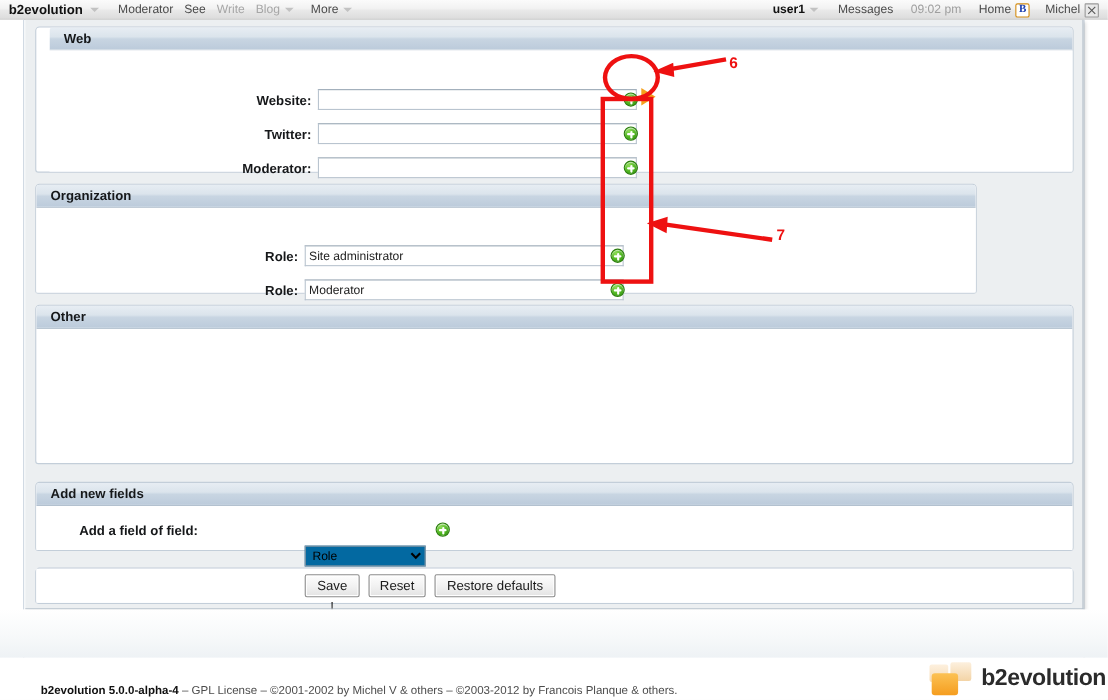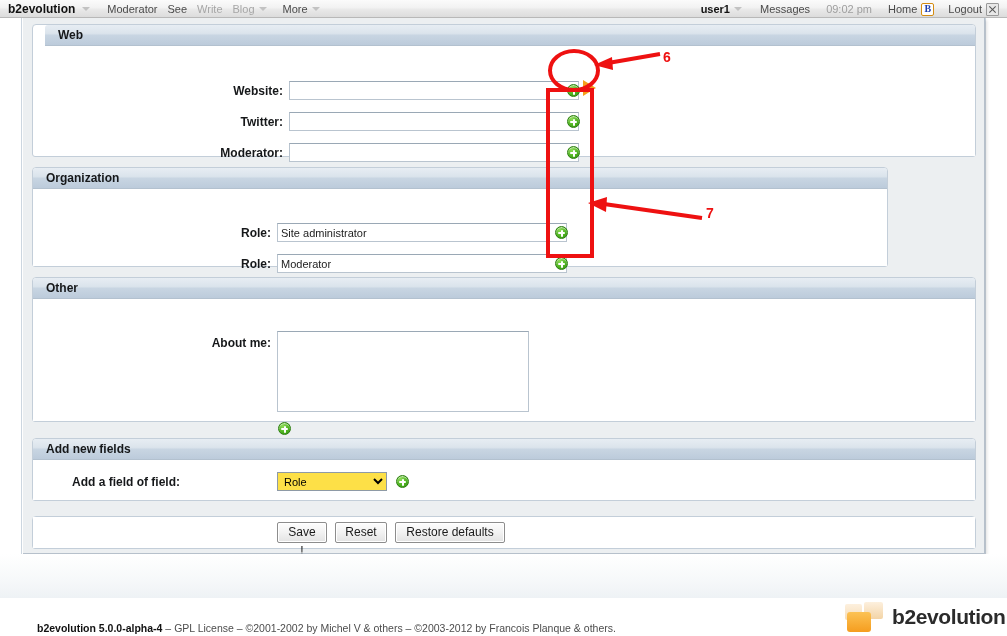--- a/index.html
+++ b/index.html
@@ -133,22 +133,23 @@
     font-size: 11px;
     font-family: "Liberation Sans", sans-serif;
     padding: 2px;
   }
   .fselect {
     position: absolute;
     height: 19px;
     font-size: 11px;
     font-family: "Liberation Sans", sans-serif;
     border: 1px solid #8e9aa6;
-    background: #fde047;
+    background: #0369a1;
     padding: 0 2px;
+    margin-top: 24px;
   }
 
   
   .plus {
     position: absolute;
     width: 13px; height: 13px;
     border-radius: 50%;
     background: radial-gradient(circle at 35% 30%, #8ddc55 0%, #4db31f 55%, #2e8a10 100%);
     border: 1px solid #2b7d0e;
     box-shadow: inset 0 1px 1px rgba(255,255,255,0.65);
@@ -269,21 +270,21 @@
       <span>Messages</span>
     </span>
     <span class="evo-item time" style="margin-left:6px;">
       <span>09:02 pm</span>
     </span>
     <span class="evo-item" style="margin-left:6px;">
       <span>Home</span>
       <span class="icon-b"></span>
     </span>
     <span class="evo-item" style="margin-left:4px; padding-right:8px;">
-      <span>Logout</span>
+      <span>Michel</span>
       <span class="icon-x"></span>
     </span>
   </div>
 </div>
 
 <div class="page-bg"></div>
 <div class="left-rail"></div>
 <div class="right-rail"></div>
 <div class="panel-outer"></div>
 
@@ -327,29 +328,20 @@
       <span class="flabel" style="right:302px;">Role:</span>
       <input class="finput" style="left: 244px; top: 0px; width: 290px;" value="Moderator">
       <div class="plus" style="left:522px; top:3px;"></div>
     </div>
 
   </div>
 </div>
 
 <div class="block" style="left:32px; top:277px; width:944px; height:145px;">
   <div class="block-hd">Other</div>
-  <div class="block-bd" style="height:122px;">
-
-    <div class="frow" style="left:0; top:32px; width:540px; height:auto;">
-      <span class="flabel" style="right:302px; top:2px;">About me:</span>
-      <textarea class="ftextarea" style="left: 244px; top: 0px; width: 252px; height: 81px;"></textarea>
-      <div class="plus" style="left:245px; top:91px;"></div>
-    </div>
-
-  </div>
 </div>
 
 <div class="block" style="left:32px; top:438px; width:944px; height:63px;">
   <div class="block-hd">Add new fields</div>
   <div class="block-bd" style="height:40px;">
 
     <div class="frow" style="left:0; top:12px; width:400px;">
       <span class="flabel" style="right:253px;">Add a field of field:</span>
       <select class="fselect" style="left:244px; top:0; width:110px;">
         <option>Role</option>

